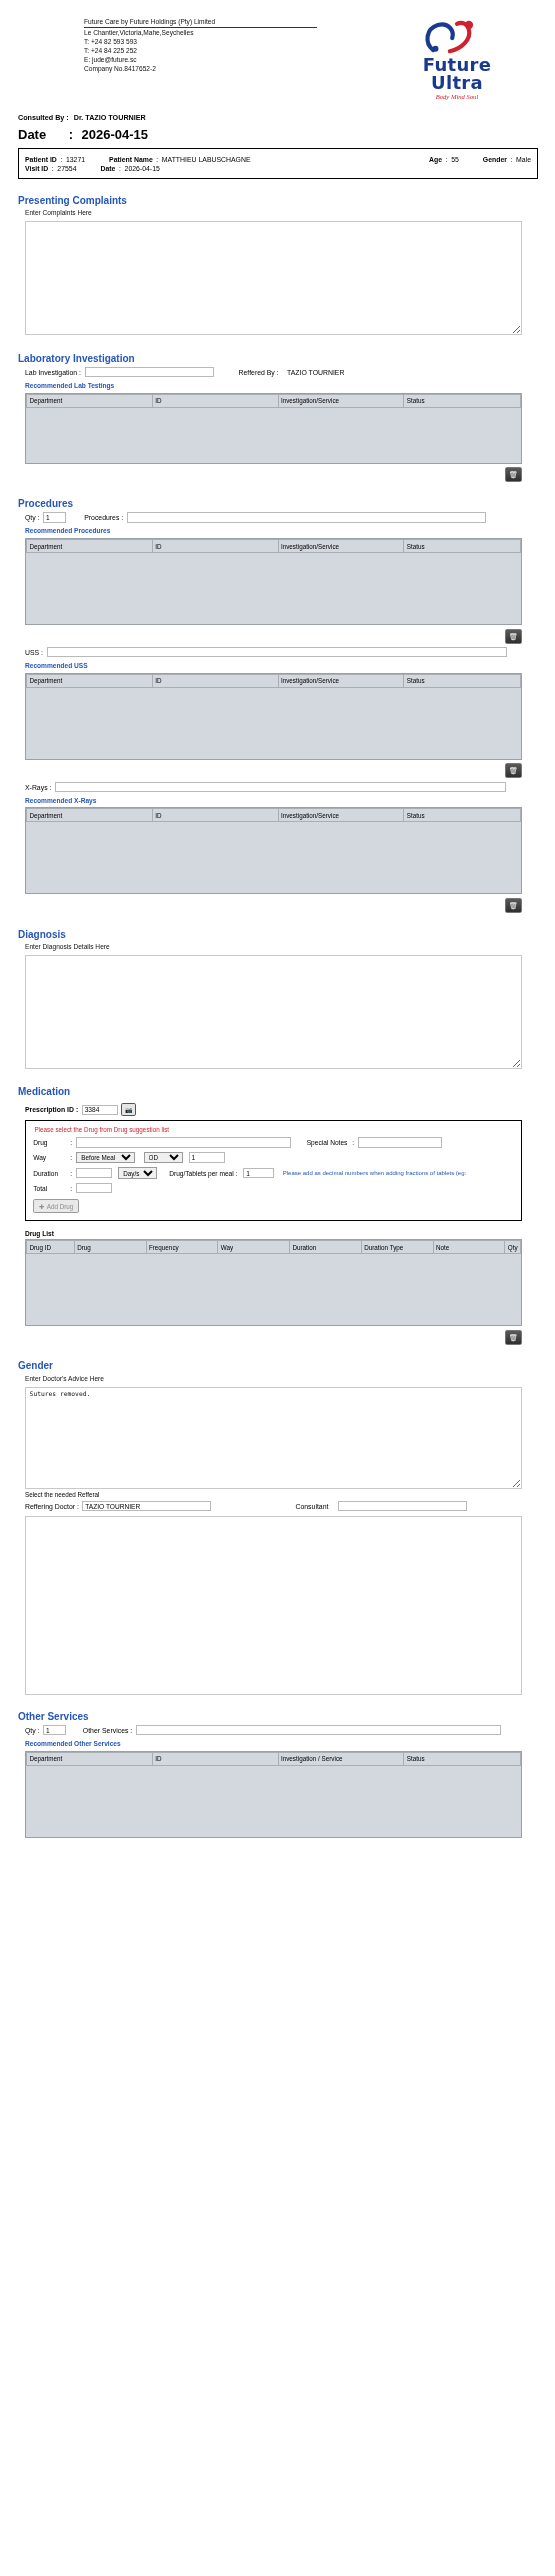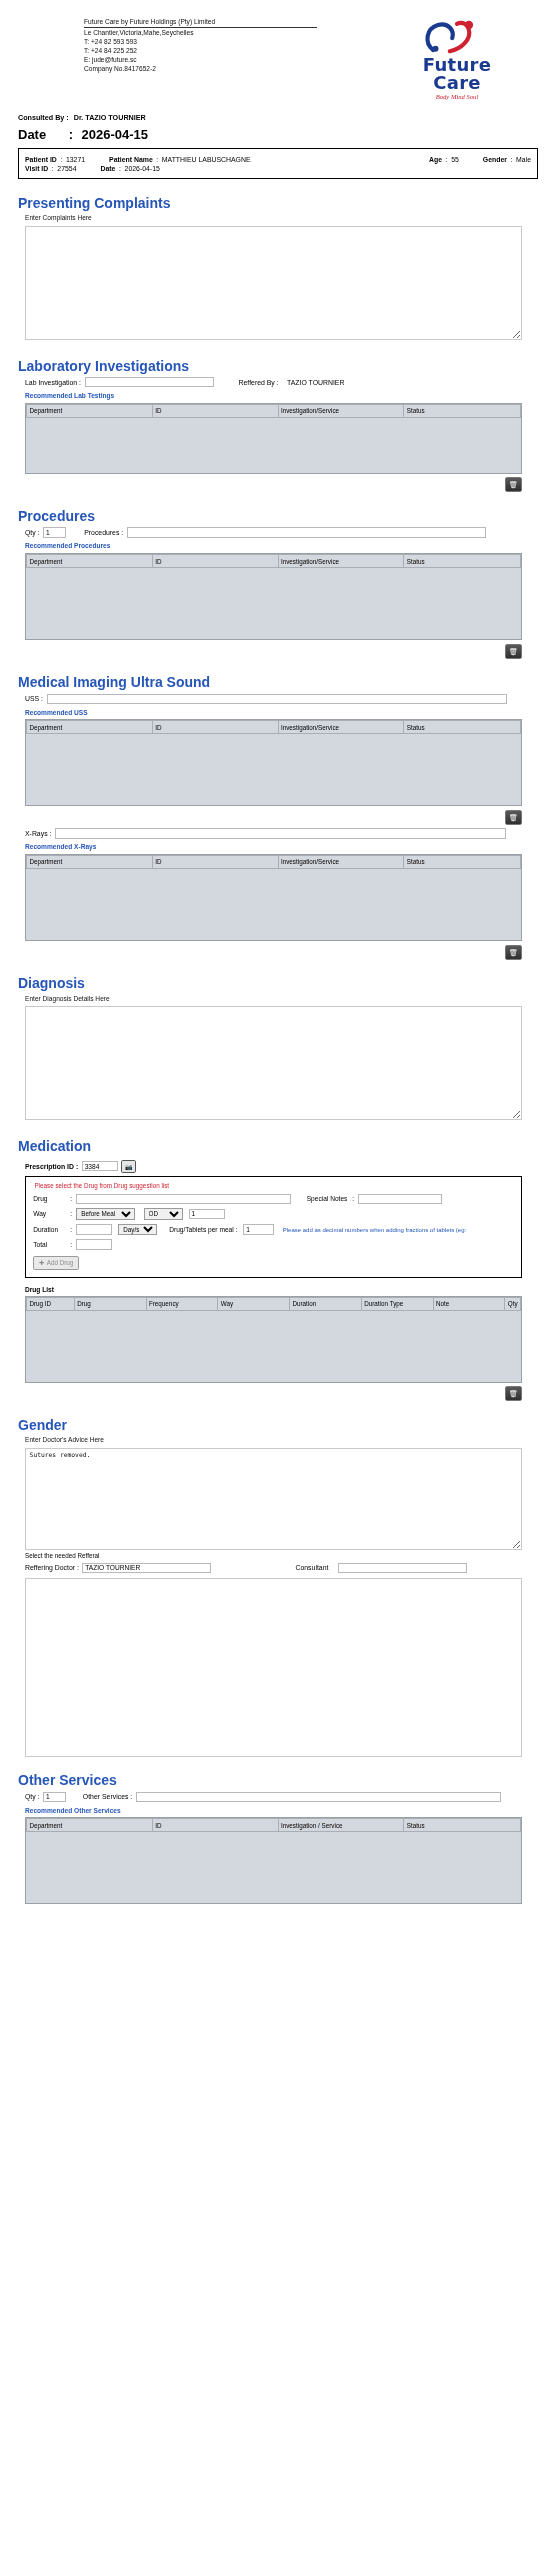--- a/index.html
+++ b/index.html
@@ -90,21 +90,21 @@
     margin: 1.8px 0;
   }
   .patient-line .k { font-weight: bold; }
   .patient-line .sep { margin: 0 3.6px; }
   .patient-line .v { }
   .pad-40 { display:inline-block; width: 24px; }
 
   
   h2.section {
     color: #2556b8;
-    font-size: 14px;
+    font-size: 10px;
     margin: 15.5px 0 3.6px 18px;
     font-weight: bold;
   }
   .sub-label {
     font-size: 6.6px;
     margin: 0 0 2.4px 25px;
     color: #111;
   }
   .blue-link {
     color: #2556b8;
@@ -290,21 +290,21 @@
     <div class="logo-block">
       <div class="logo-mark">
         <svg width="120" height="37" viewBox="0 0 200 62">
           <path d="M60 52 C45 40, 48 16, 68 10 C86 5, 96 20, 92 32" fill="none" stroke="#1a3a8f" stroke-width="7" stroke-linecap="round"></path>
           <path d="M88 54 C108 50, 124 34, 120 18 C118 8, 108 4, 100 8" fill="none" stroke="#cf2230" stroke-width="7" stroke-linecap="round"></path>
           <circle cx="120" cy="10" r="7" fill="#cf2230"></circle>
           <circle cx="64" cy="50" r="5" fill="#1a3a8f"></circle>
         </svg>
       </div>
       <div class="logo-word">Future</div>
-      <div class="logo-word care">Care</div>
+      <div class="logo-word care">Ultra</div>
       <div class="logo-tag">Body Mind Soul</div>
     </div>
   </div>
 
   
   <div class="consult-row">
     <span class="lbl">Consulted By</span>
     <span>:</span>
     <span class="val">Dr.  TAZIO TOURNIER</span>
   </div>
@@ -343,21 +343,21 @@
       <span class="v">2026-04-15</span>
     </div>
   </div>
 
   
   <h2 class="section">Presenting Complaints</h2>
   <div class="sub-label">Enter Complaints Here</div>
   <textarea class="big-textarea" style=""></textarea>
 
   
-  <h2 class="section">Laboratory  Investigations</h2>
+  <h2 class="section">Laboratory  Investigation</h2>
   <div class="row">
     <span class="label">Lab Investigation :</span>
     <input class="txt" style="width: 129px;" value="">
     <span class="label" style="margin-left:25px">Reffered By  :</span>
     <span style="margin-left:4.8px">TAZIO TOURNIER</span>
   </div>
   <div class="blue-link">Recommended Lab Testings</div>
   <div class="tbl-wrap">
     <table class="grid">
       <thead>
@@ -395,21 +395,20 @@
         </tr>
       </thead>
     </table>
     <div class="grid-body tall"></div>
   </div>
   <div class="trash-row">
     <div class="trash-btn">🗑</div>
   </div>
 
   
-  <h2 class="section">Medical Imaging Ultra Sound</h2>
   <div class="row">
     <span class="label">USS :</span>
     <input class="txt" style="width: 460px;" value="">
   </div>
   <div class="blue-link">Recommended USS</div>
   <div class="tbl-wrap">
     <table class="grid">
       <thead>
         <tr>
           <th style="width:120px">Department</th>

